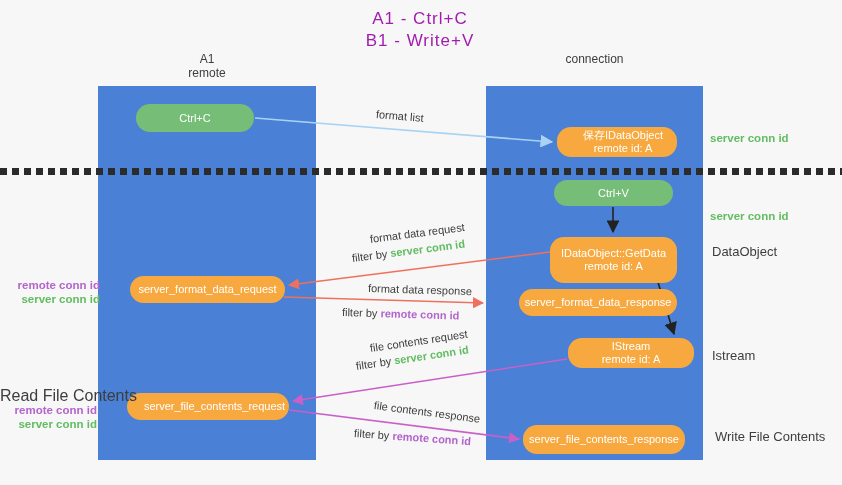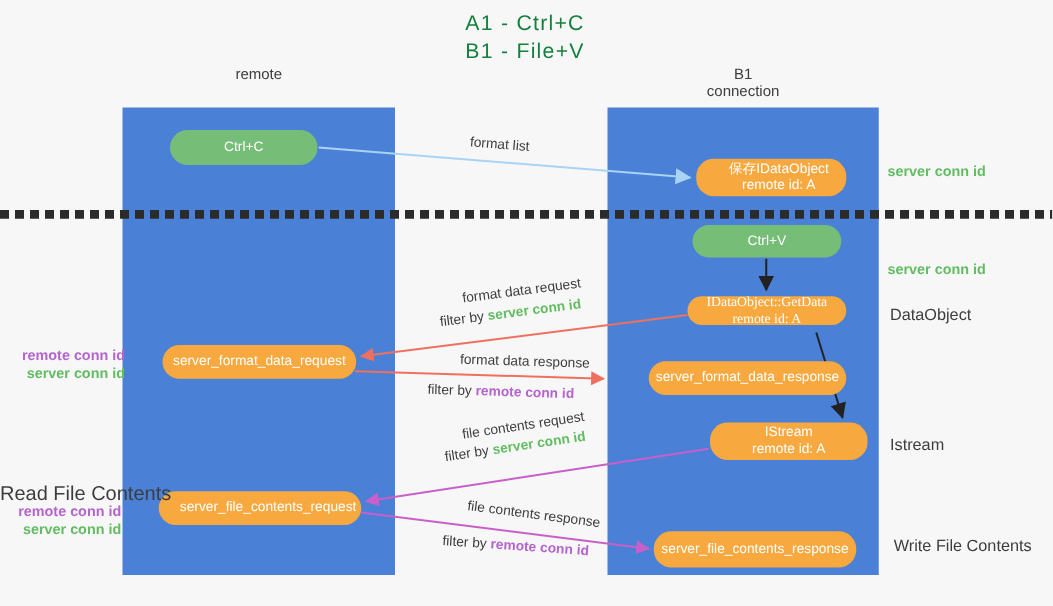--- a/index.html
+++ b/index.html
@@ -2,41 +2,41 @@
 <html><head>
 <meta charset="utf-8">
 <style>
   html,body{margin:0;padding:0;background:#f7f7f7;}
   #canvas{
     position:relative;width:842px;height:485px;background:#f7f7f7;overflow:hidden;
     font-family:"Liberation Sans","DejaVu Sans",sans-serif;color:#3d3d3d;
   }
   .abs{position:absolute;}
   
-  .title{left:300px;top:8px;width:240px;text-align:center;font-size:17px;line-height:22px;color:#15803d;letter-spacing:1px;}
+  .title{left:300px;top:8px;width:240px;text-align:center;font-size:17px;line-height:22px;color:#a21caf;letter-spacing:1px;}
   
   .lane-head{top:52px;text-align:center;font-size:12px;line-height:14px;color:#3d3d3d;}
   .lane-head.a1{left:98px;width:218px;}
   .lane-head.b1{left:486px;width:217px;}
   
   .lane{top:86px;height:374px;background:#4a80d6;}
   .lane.a1{left:98px;width:218px;}
   .lane.b1{left:486px;width:217px;}
   
   .divider{left:0;top:168px;width:842px;height:7px;
     background:repeating-linear-gradient(90deg,#2b2b2b 0 7px,transparent 7px 12px);}
   
   .node{display:flex;flex-direction:column;align-items:center;justify-content:center;
     color:#fff;font-size:11px;line-height:13px;text-align:left;box-sizing:border-box;border-radius:14px;}
   .node.green{background:#76bd77;}
   .node.orange{background:#f7a940;}
   .n-ctrl-c{left:136px;top:104px;width:118px;height:28px;}
   .n-save{left:557px;top:127px;width:120px;height:30px;padding-left:12px;}
   .n-ctrl-v{left:554px;top:180px;width:119px;height:26px;}
-  .n-getdata{left:550px;top:237px;width:127px;height:23px;font-family:Liberation Serif, serif;}
+  .n-getdata{left:550px;top:237px;width:127px;height:46px;}
   .n-fmt-req{left:130px;top:276px;width:155px;height:27px;}
   .n-fmt-resp{left:487px;top:289px;width:158px;height:27px;margin-left:32px;}
   .n-istream{left:568px;top:338px;width:126px;height:30px;}
   .n-file-req{left:127px;top:393px;width:162px;height:27px;padding-left:13px;}
   .n-file-resp{left:523px;top:425px;width:162px;height:29px;}
   
   .arrow-label{font-size:11px;color:#3d3d3d;white-space:nowrap;transform-origin:left center;}
   .hl-green{color:#62bd62;font-weight:bold;}
   .hl-purple{color:#b464cc;font-weight:bold;}
   .lab-format-list{left:376px;top:108px;transform:rotate(4.7deg);}
@@ -61,28 +61,28 @@
   
   #arrows{position:absolute;left:0;top:0;width:842px;height:485px;pointer-events:none;}
 </style>
 </head>
 <body>
 
 <div id="canvas">
 
   <div class="abs title">
     <div>A1 - Ctrl+C</div>
-    <div>B1 - File+V</div>
+    <div>B1 - Write+V</div>
   </div>
 
   <div class="abs lane-head a1">
+    <div>A1</div>
     <div>remote</div>
   </div>
   <div class="abs lane-head b1">
-    <div>B1</div>
     <div>connection</div>
   </div>
 
   <div class="abs lane a1"></div>
   <div class="abs lane b1"></div>
 
   <div class="abs divider"></div>
 
   <svg id="arrows" viewBox="0 0 842 485">
     <defs>

